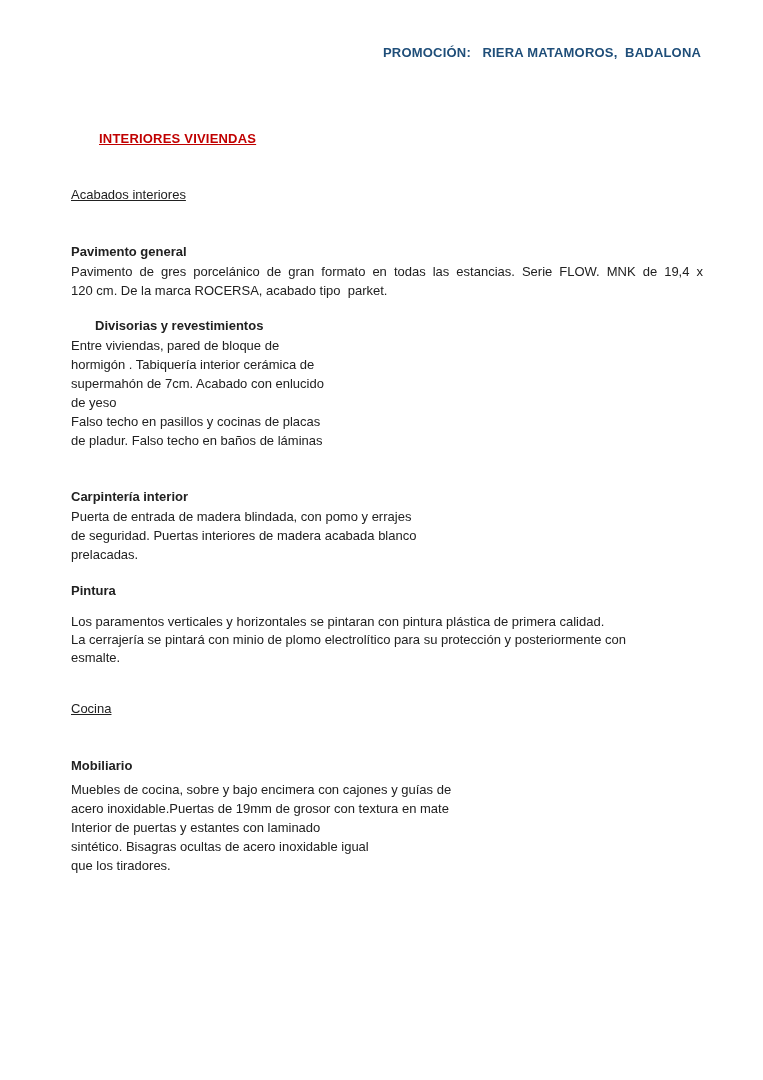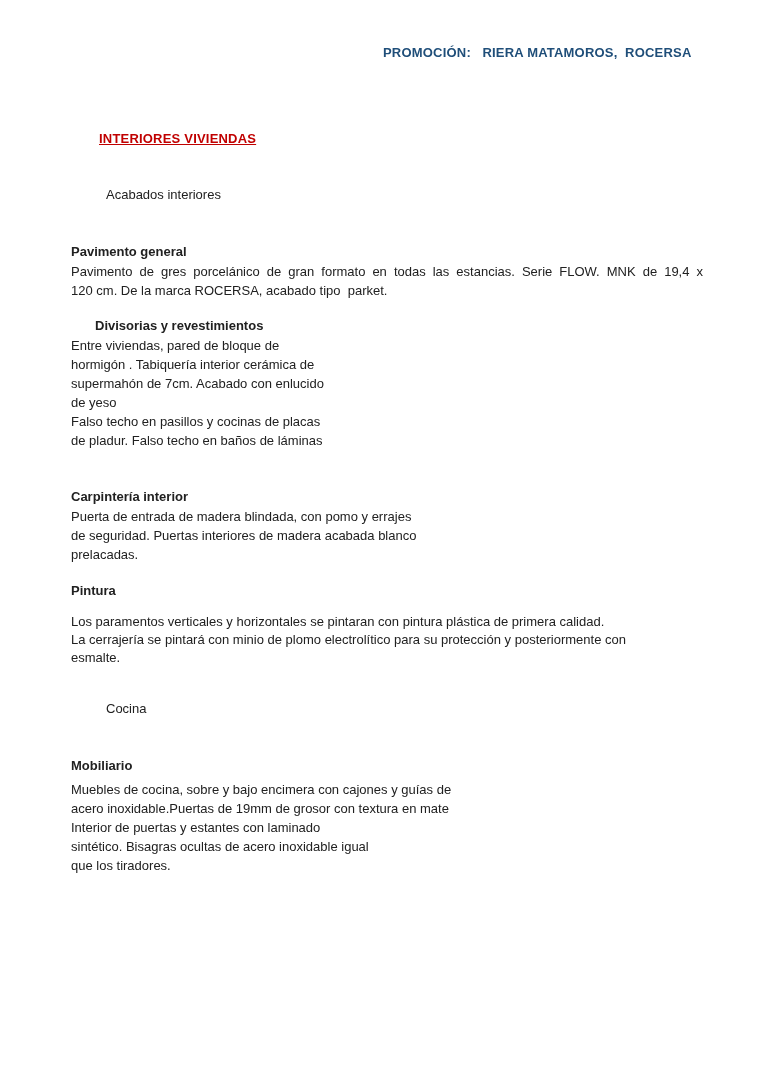--- a/index.html
+++ b/index.html
@@ -25,42 +25,42 @@
   .main-title {
     left: 71px; top: 131px;
     color: #C00000;
     font-weight: bold;
     text-decoration: underline;
     letter-spacing: 0.2px;
     padding-left: 28px;
   }
   .section-heading {
     left: 71px;
-    margin-left: 35px;
+    text-decoration: underline;
   }
   .block-title {
     left: 71px;
     font-weight: bold;
   }
   .para {
     left: 71px;
     line-height: 19px;
   }
   .para-tight { line-height: 18px; }
   .line { white-space: pre-wrap; }
   .justified { width: 632px; }
   .justified .line { text-align: justify; }
   .justified .line:not(:last-child) { text-align-last: justify; }
 </style>
 </head>
 <body>
 
 <div class="page">
 
-  <div class="abs doc-header">PROMOCIÓN:   RIERA MATAMOROS,  ROCERSA</div>
+  <div class="abs doc-header">PROMOCIÓN:   RIERA MATAMOROS,  BADALONA</div>
 
   <div class="abs main-title">INTERIORES VIVIENDAS</div>
 
   <div class="abs section-heading" style="top:187px;">Acabados interiores</div>
 
   <div class="abs block-title" style="top:244px;">Pavimento general</div>
   <div class="abs para justified" style="top:262px;">
       <div class="line">Pavimento de gres porcelánico de gran formato en todas las estancias. Serie FLOW. MNK de 19,4 x</div>
       <div class="line">120 cm. De la marca ROCERSA, acabado tipo  parket.</div>
     </div>

